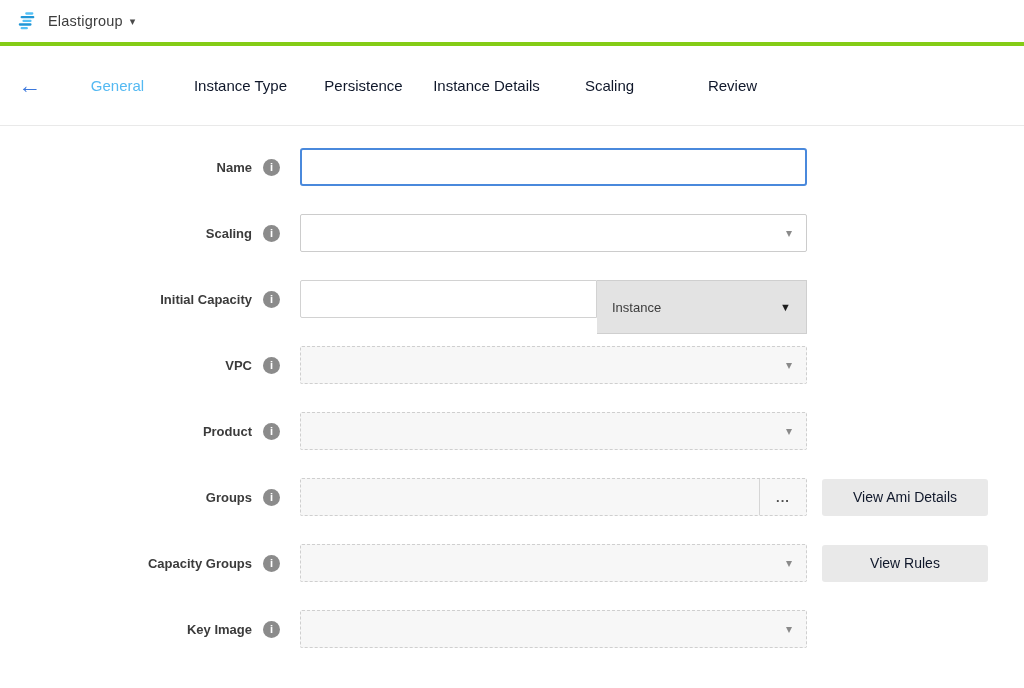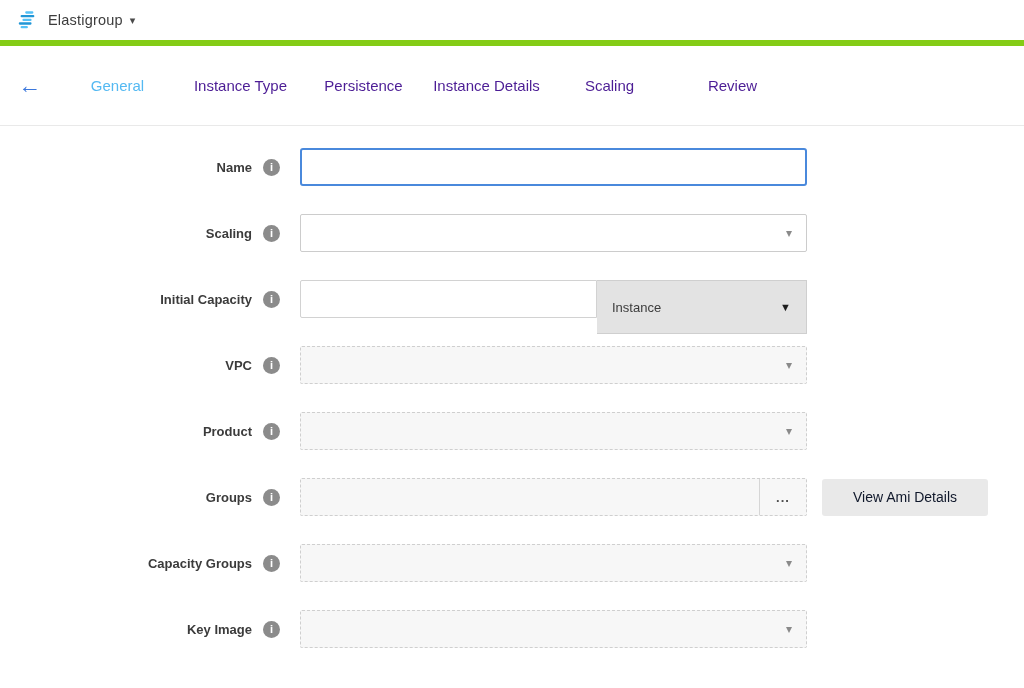--- a/index.html
+++ b/index.html
@@ -10,21 +10,21 @@
     font-family: "Liberation Sans", sans-serif;
     overflow: hidden;
     color: #3b3b3b;
   }
 
   
   .topbar {
     height: 46px;
     display: flex; align-items: center;
     padding: 0 16px;
-    border-bottom: 6px solid #84cc16;
+    border-bottom: 4px solid #84cc16;
     background: #fff;
   }
   .logo { width: 22px; height: 22px; display: block; }
   .brand-name { font-size: 14.5px; color: #3d3d3d; margin-left: 10px; letter-spacing: .2px; }
   .brand-caret { font-size: 11px; color: #4a4a4a; margin-left: 7px; line-height: 1; }
   .brand-group { display: flex; align-items: center; cursor: pointer; }
 
   
   .tabbar {
     height: 80px;
@@ -39,21 +39,21 @@
     font-size: 23px;
     line-height: 1;
     cursor: pointer;
     text-align: left;
   }
   .tabs { display: flex; margin-left: 6px; align-items: center; }
   .tab {
     width: 123px;
     text-align: center;
     font-size: 15px;
-    color: #4c1d95;
+    color: #0f172a;
     cursor: pointer;
     white-space: nowrap;
   }
   .tab.active { color: #54b9f2; }
 
   
   .content { padding-top: 22px; }
   .row { display: flex; align-items: center; height: 38px; margin-bottom: 28px; border-radius: 17px; }
   .label-cell {
     width: 280px; flex-shrink: 0;
@@ -242,20 +242,21 @@
   <div class="row">
     <div class="label-cell">
       <span class="field-label">Capacity Groups</span>
       <span class="info-badge">i</span>
     </div>
     <div class="field-wrap">
       <div class="select-box disabled">
         <span class="caret">▾</span>
       </div>
     </div>
+    <button class="action-btn">View Rules</button>
   </div>
 
   <div class="row">
     <div class="label-cell">
       <span class="field-label">Key Image</span>
       <span class="info-badge">i</span>
     </div>
     <div class="field-wrap">
       <div class="select-box disabled">
         <span class="caret">▾</span>

